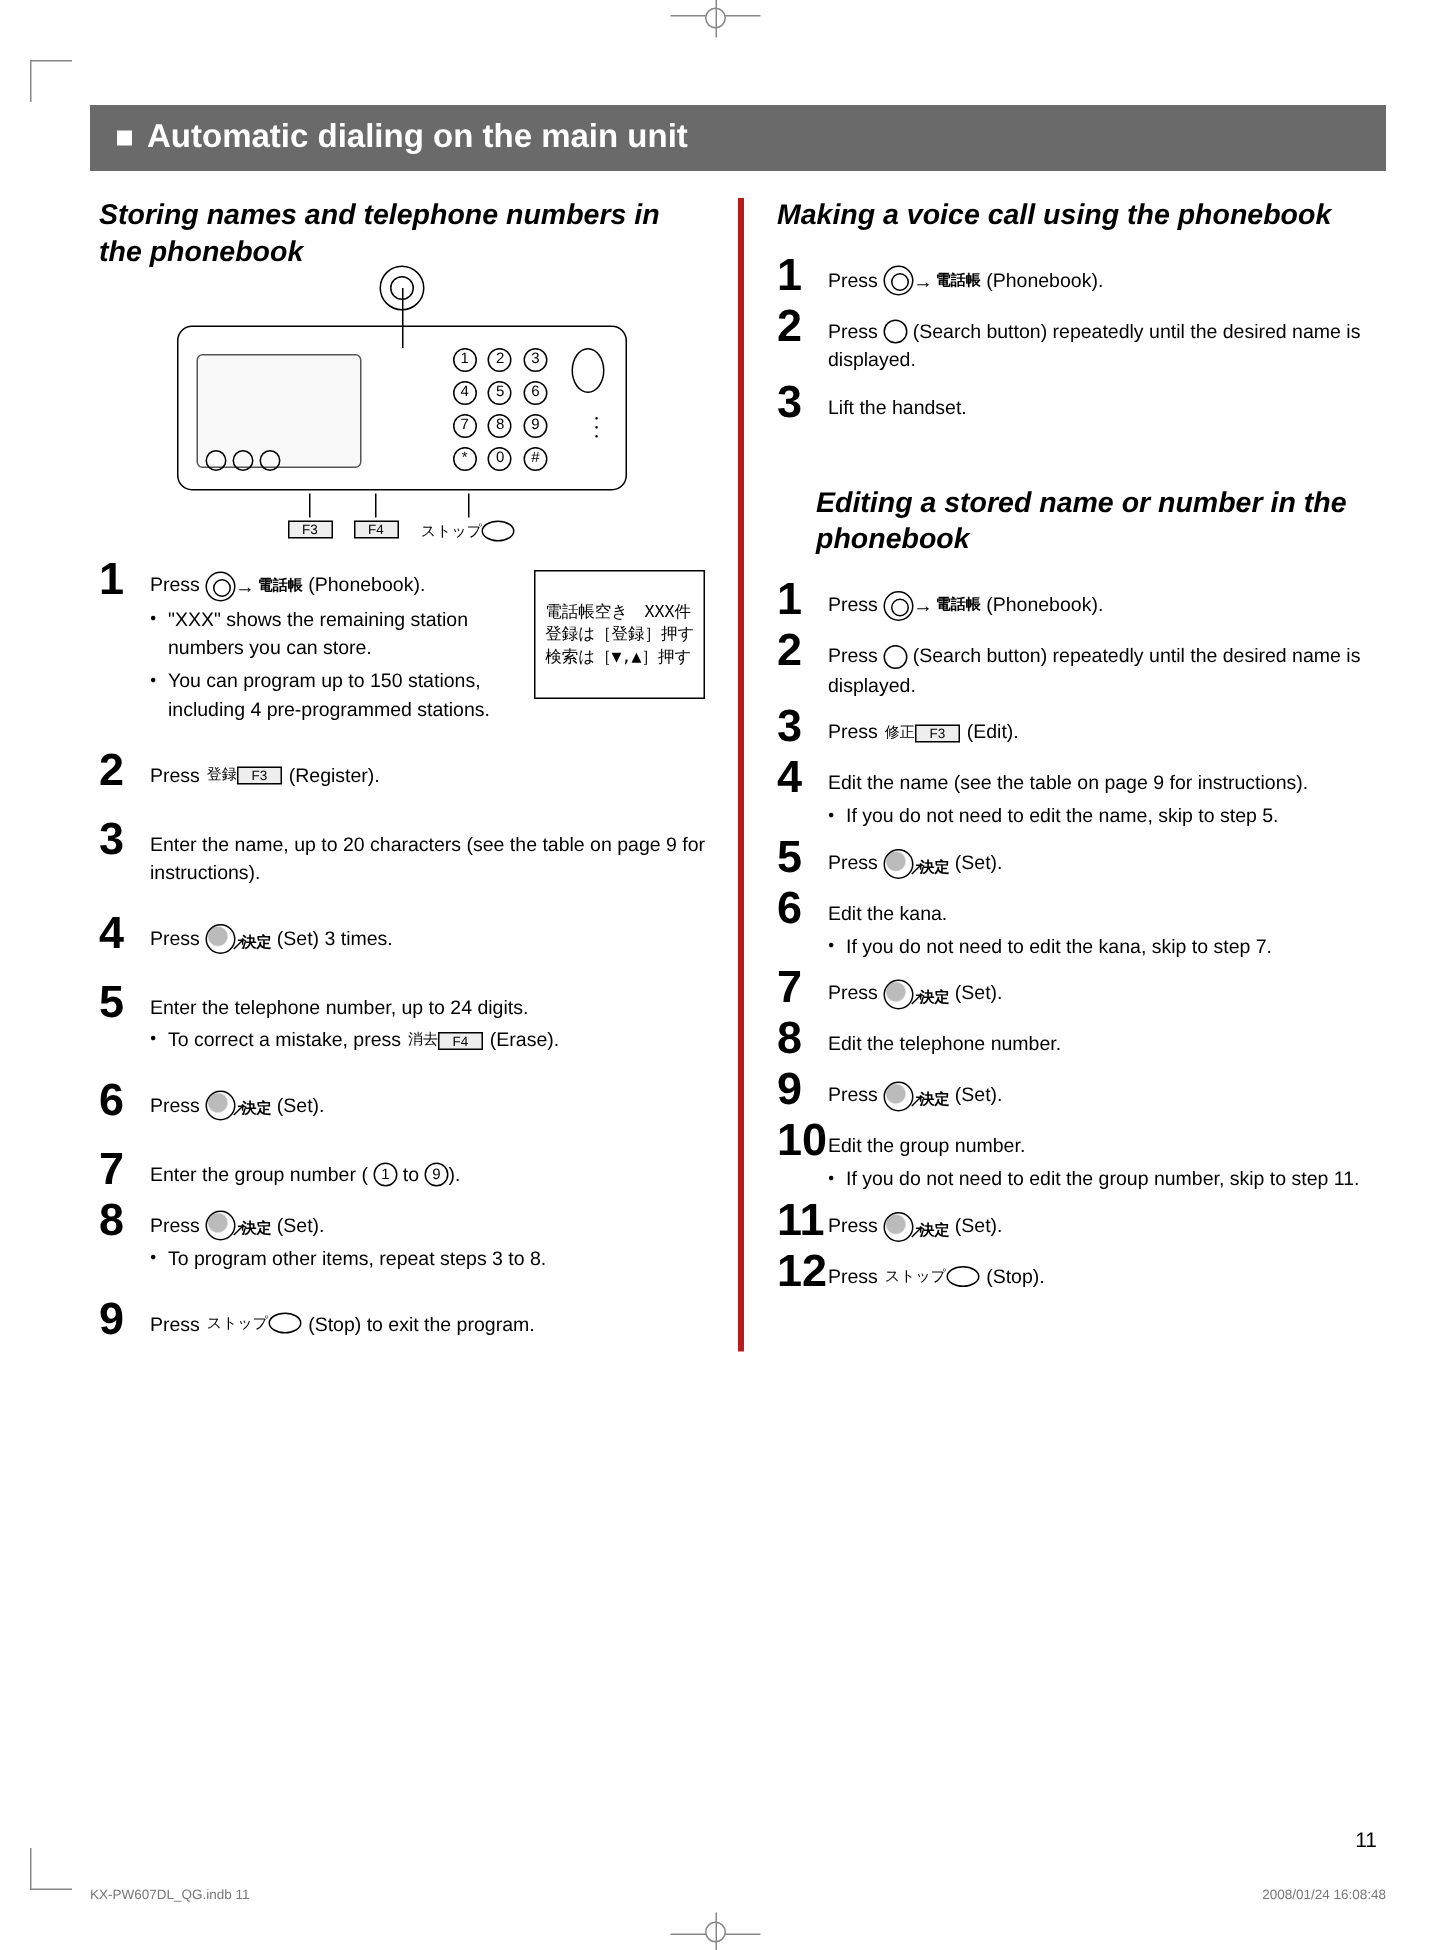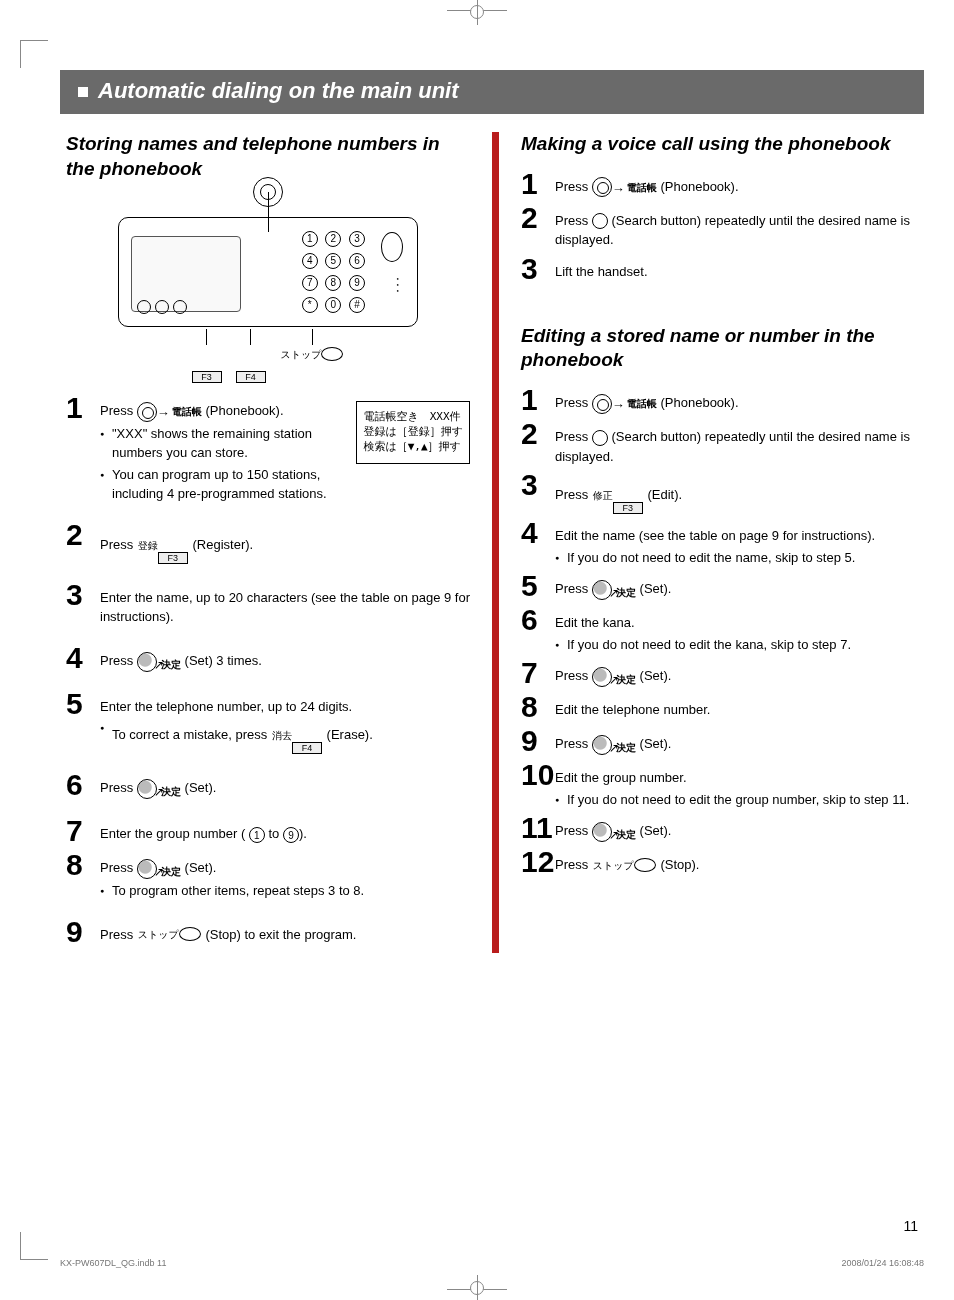--- a/index.html
+++ b/index.html
@@ -83,21 +83,20 @@
       top: 70px;
       left: 60px;
       right: 30px;
       bottom: 60px;
     }
     .banner {
       background: #6a6a6a;
       color: #fff;
       font-size: 22px;
       font-weight: bold;
-      font-style: italic;
       padding: 10px 20px 12px 38px;
       position: relative;
       height: 44px;
       display: flex;
       align-items: center;
     }
     .banner::before {
       content: "";
       position: absolute;
       left: 18px; top: 50%;
@@ -108,29 +107,29 @@
     .columns {
       display: flex;
       gap: 0;
       margin-top: 18px;
     }
     .col {
       width: 50%;
       padding: 0 16px;
     }
     .col-left { padding-left: 6px; padding-right: 22px; }
-    .col-right { padding-left: 22px; padding-right: 6px; border-left: 7px solid #b91c1c; }
+    .col-right { padding-left: 22px; padding-right: 6px; border-left: 4px solid #b91c1c; }
     .h2 {
       font-size: 19px;
       font-weight: bold;
       font-style: italic;
       line-height: 1.3;
       margin-bottom: 14px;
     }
-    .section-gap { margin-top: 40px; }
+    .section-gap { margin-top: 40px; margin-left: 26px; }
     .step {
       display: flex;
       align-items: flex-start;
       margin-bottom: 6px;
       line-height: 1.5;
     }
     .stepnum {
       font-family: "Arial Black", Arial, sans-serif;
       font-size: 30px;
       font-weight: 900;
@@ -189,21 +188,20 @@
     .btn-f {
       display: inline-block;
       width: 30px; height: 12px;
       border: 1px solid #000;
       font-size: 9px;
       text-align: center;
       line-height: 11px;
       vertical-align: middle;
       background: #eee;
       font-family: Arial;
-      margin-top: 24px;
     }
     .stacked {
       display: inline-flex;
       align-items: center;
       vertical-align: middle;
       margin: 0 1px;
     }
     .stacked .top { font-size: 10px; line-height: 1; }
     .stacked .bot { line-height: 1; }
     .phonebook-icon {
@@ -246,21 +244,21 @@
       font-size: 12px;
       margin: 0 -3px -2px -3px;
     }
     .set-icon .lbl {
       font-size: 10px;
       font-weight: bold;
     }
     .display-box {
       border: 1px solid #000;
       font-size: 11px;
-      padding: 8px 6px;
+      padding: 20px 6px;
       line-height: 1.35;
       white-space: nowrap;
       font-family: "MS Gothic", monospace;
     }
     .diagram {
       margin: 6px auto 12px;
       width: 300px;
       position: relative;
     }
     .device-box {

